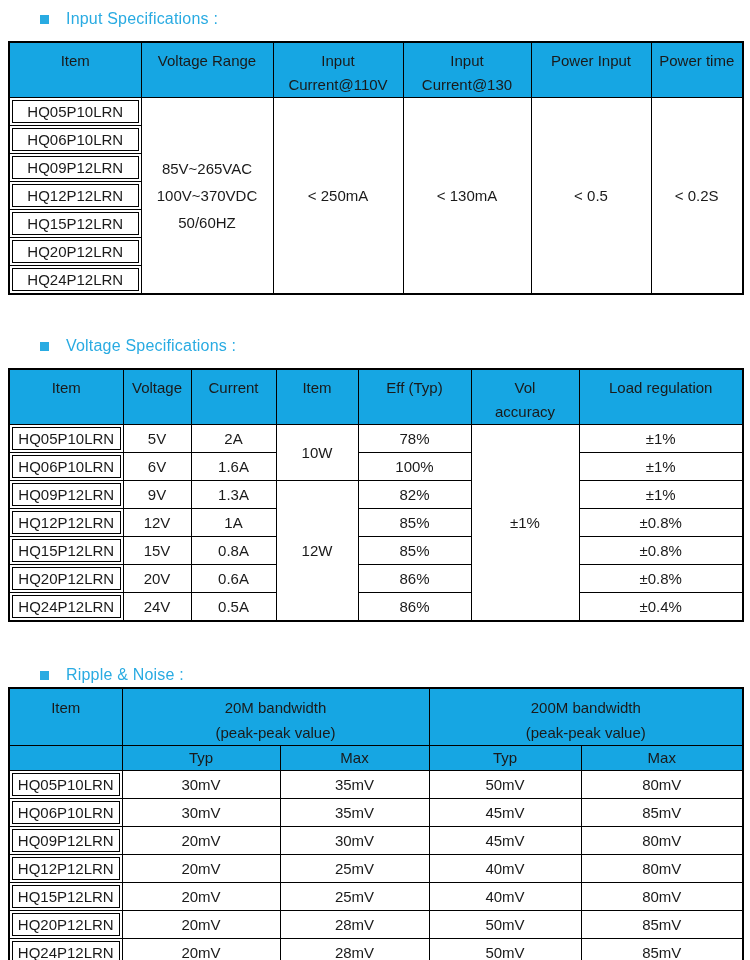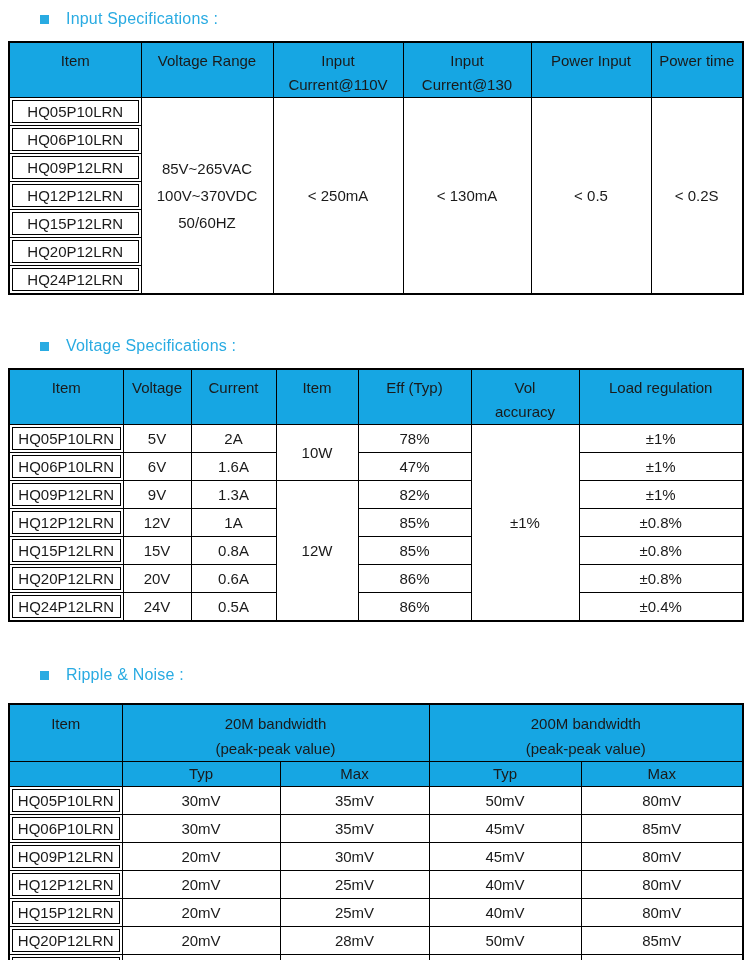--- a/index.html
+++ b/index.html
@@ -14,21 +14,21 @@
     color:#1a1a1a;
     overflow:hidden;
   }
   .page{padding:0 8px;}
   .sec-title{
     display:flex;align-items:center;gap:17px;
     margin-left:32px;
   }
   .sec-title.first{margin-top:10px;margin-bottom:13px;}
   .sec-title.second{margin-top:42px;margin-bottom:13px;}
-  .sec-title.third{margin-top:44px;margin-bottom:19px;}
+  .sec-title.third{margin-top:44px;margin-bottom:3px;}
   .bullet{
     width:9px;height:9px;flex:0 0 9px;
     background:var(--accent);
   }
   .title-text{
     color:var(--accent);
     font-size:16px;
     letter-spacing:0.2px;
   }
   table.spec{
@@ -196,21 +196,21 @@
           <td>78%</td>
           <td class="merged" rowspan="7">±1%</td>
           <td>±1%</td>
         </tr>
         <tr>
           <td class="item-cell">
               <div class="itembox">HQ06P10LRN</div>
             </td>
           <td>6V</td>
           <td>1.6A</td>
-          <td>47%</td>
+          <td>100%</td>
           <td>±1%</td>
         </tr>
         <tr>
           <td class="item-cell">
               <div class="itembox">HQ09P12LRN</div>
             </td>
           <td>9V</td>
           <td>1.3A</td>
           <td class="merged" rowspan="5">12W</td>
           <td>82%</td>

